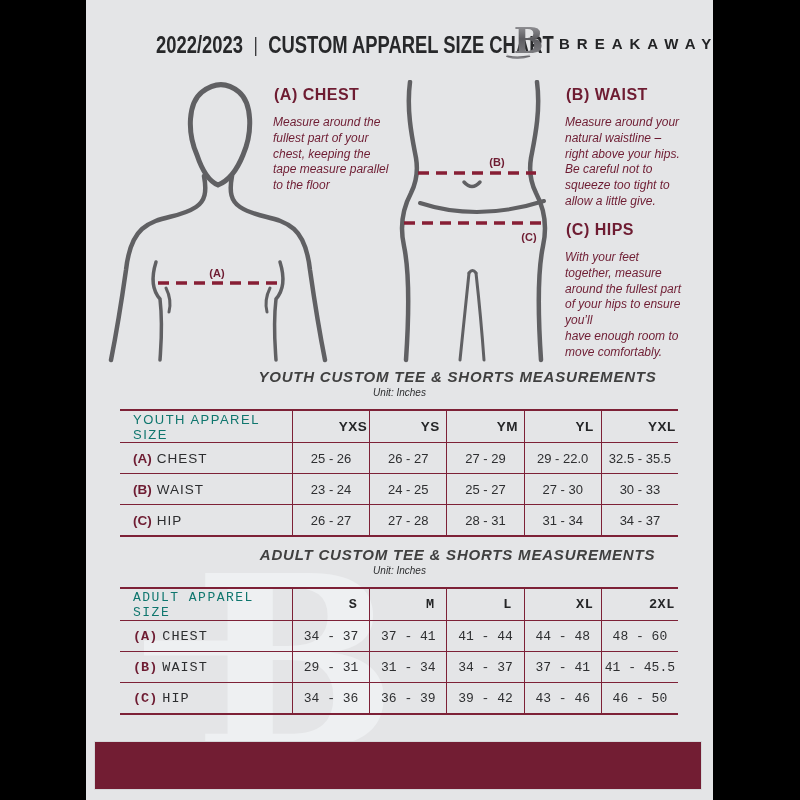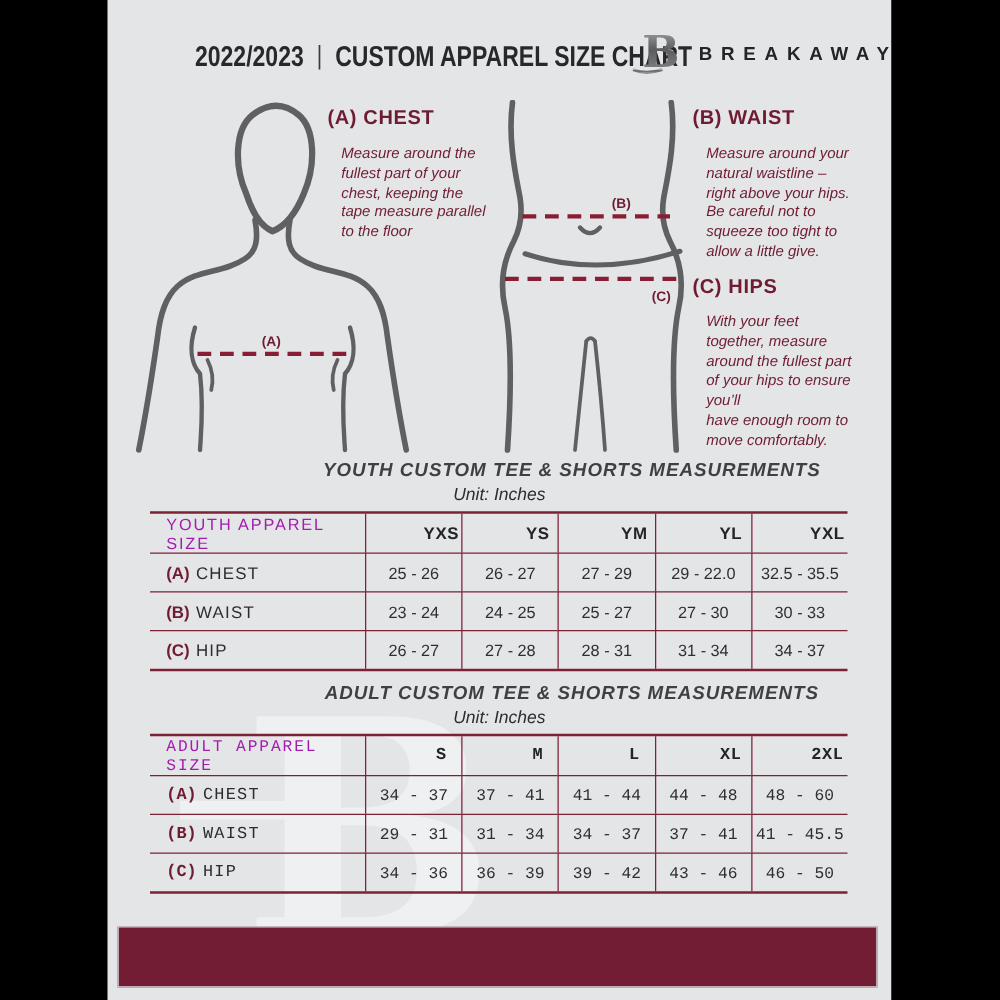--- a/index.html
+++ b/index.html
@@ -21,49 +21,49 @@
   .hdr-sep { font-weight:400; font-size:21px; color:#3a3b3d; }
   .brand { position:absolute; left:419px; top:20px; display:flex; align-items:center; }
   .brand-logo { width:44px; height:42px; }
   .brand-name {
     margin-left:10px; font-size:15px; font-weight:700; letter-spacing:7px;
     color:#232426; padding-top:4px;
   }
   
   .fig { position:absolute; }
   .guide-block { position:absolute; color:#6e1c32; }
-  .guide-h { font-size:16px; font-weight:700; letter-spacing:0.5px; margin:0 0 9px 0; }
+  .guide-h { font-size:16px; font-weight:700; letter-spacing:0.5px; margin:0 0 9px 12px; }
   .guide-p {
     font-size:12px; font-style:italic; font-weight:500; line-height:1.32;
     margin:11px; white-space:pre-line;
   }
   
   .tbl-title {
     position:absolute; left:0; width:743px; text-align:center;
     font-size:15px; font-weight:700; letter-spacing:0.8px; color:#404040;font-style:italic;
   }
   .tbl-unit {
     position:absolute; left:0; width:627px; text-align:center;
-    font-size:14px; font-style:italic; color:#2c2d2f;
+    font-size:10px; font-style:italic; color:#2c2d2f;
   }
   .size-table {
     position:absolute; left:34px; width:558px;
     display:grid; grid-template-columns:172px repeat(5, 1fr);
     border-top:2.5px solid #7d2137; border-bottom:2.5px solid #7d2137;
   }
   .cell {
     height:30px; display:flex; align-items:center; justify-content:center;
     border-left:1.5px solid #7d2137; color:#2e2f31; font-size:13px;
     background:transparent;
   }
   .cell.hrow { height:31px;padding-left:44px; }
   .cell.first { justify-content:flex-start; padding-left:13px; border-left:none; }
   .cell.rline { border-top:1.5px solid #7d2137; }
   .cell.size-code { font-weight:700; font-size:13.5px; letter-spacing:0.5px; color:#242527; }
-  .cell.axis-label { letter-spacing:1.5px; font-size:13px; color:#a21caf; }
+  .cell.axis-label { letter-spacing:1.5px; font-size:13px; color:#0f766e; }
   .row-marker { color:#6e1c32; font-weight:700; margin-right:5px; font-size:13.5px; }
   .row-name { letter-spacing:1px; font-size:13.5px; color:#2c2d2f; }
   
   .footer-bar {
     position:absolute; left:8px; top:741px; width:606px; height:47px;
     background:#721d33; border:1.5px solid #d6d7d9; z-index:3;
   }
   .watermark { position:absolute; left:48px; top:528px; z-index:0; }
   .layer { position:absolute; inset:0; z-index:1; }
 </style>

